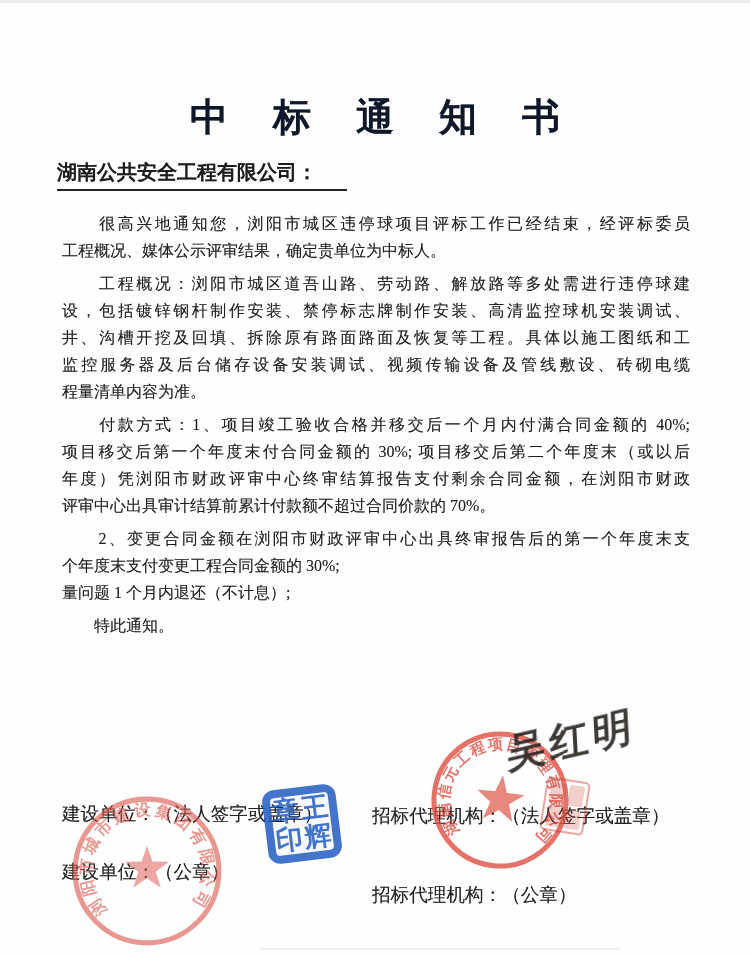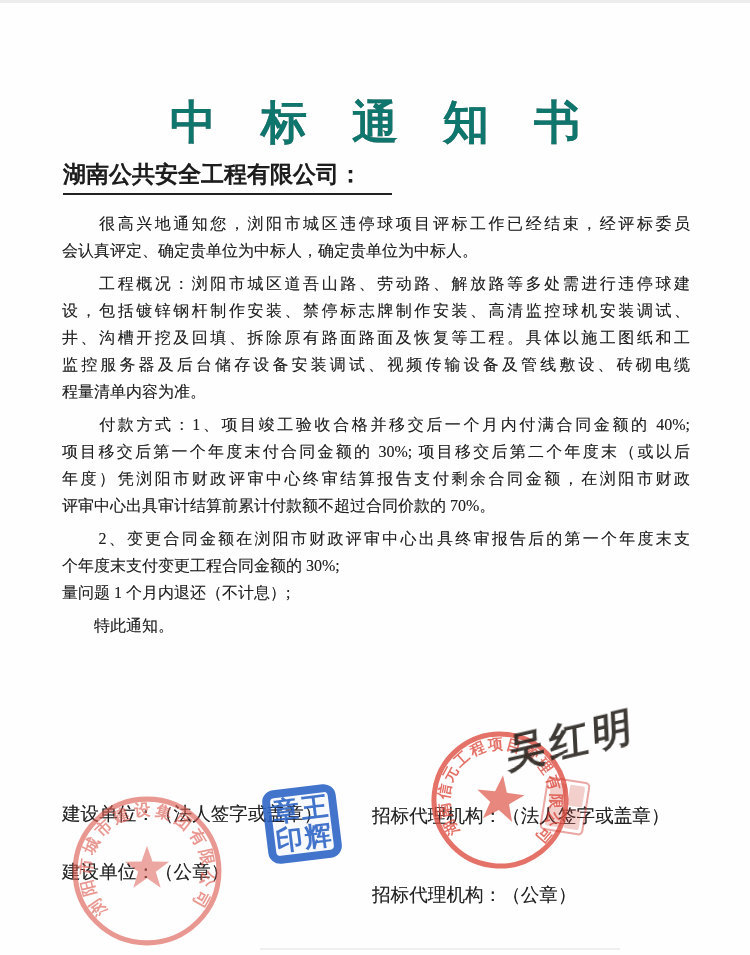--- a/index.html
+++ b/index.html
@@ -10,28 +10,28 @@
     color:#1f1f1f;
   }
   .scan-top-edge{position:absolute;left:0;top:0;width:750px;height:3px;background:#ededed;}
   .scan-bottom-smear{position:absolute;left:260px;top:948px;width:360px;height:2px;background:#ebebeb;opacity:.8;}
 
   
   .title-wrap{position:absolute;left:0;top:92px;width:750px;text-align:center;}
   .title{
     display:inline-block;margin-right:-45px;
     font-family:"Liberation Sans","DejaVu Sans",sans-serif;
-    font-size:46px;font-weight:600;letter-spacing:45px;color:#0f766e;
+    font-size:38px;font-weight:600;letter-spacing:45px;color:#0f172a;
     text-shadow:0 0 .5px rgba(0,0,0,.5);
   }
 
   
-  .addressee{position:absolute;left:63px;top:159px;
+  .addressee{position:absolute;left:57px;top:159px;
     font-family:"Liberation Sans","DejaVu Sans",sans-serif;
-    font-size:23px;font-weight:700;color:#1d1d1d;
+    font-size:20px;font-weight:700;color:#1d1d1d;
     border-bottom:2px solid #222;padding:0 30px 3px 0;
     text-shadow:0 0 .4px rgba(0,0,0,.4);
   }
 
   
   .body-text{position:absolute;left:62px;top:204px;width:628px;font-size:16px;}
   .line{
     height:27px;line-height:27px;
     text-align:justify;text-align-last:justify;text-justify:inter-character;
     overflow:hidden;
@@ -94,21 +94,21 @@
 <div class="scan-bottom-smear"></div>
 
 <div class="title-wrap">
   <span class="title">中标通知书</span>
 </div>
 
 <div class="addressee">湖南公共安全工程有限公司：</div>
 
 <div class="body-text">
     <div class="line pstart">　　很高兴地通知您，浏阳市城区违停球项目评标工作已经结束，经评标委员</div>
-    <div class="line pend">会认真评定、确定贵单位为中标人，确定贵单位为中标人。</div>
+    <div class="line pend">工程概况、媒体公示评审结果，确定贵单位为中标人。</div>
     <div class="line pstart">　　工程概况：浏阳市城区道吾山路、劳动路、解放路等多处需进行违停球建</div>
     <div class="line">设，包括镀锌钢杆制作安装、禁停标志牌制作安装、高清监控球机安装调试、</div>
     <div class="line">井、沟槽开挖及回填、拆除原有路面路面及恢复等工程。具体以施工图纸和工</div>
     <div class="line">监控服务器及后台储存设备安装调试、视频传输设备及管线敷设、砖砌电缆</div>
     <div class="line pend">程量清单内容为准。</div>
     <div class="line pstart">　　付款方式：1、项目竣工验收合格并移交后一个月内付满合同金额的 40%;</div>
     <div class="line">项目移交后第一个年度末付合同金额的 30%; 项目移交后第二个年度末（或以后</div>
     <div class="line">年度）凭浏阳市财政评审中心终审结算报告支付剩余合同金额，在浏阳市财政</div>
     <div class="line pend">评审中心出具审计结算前累计付款额不超过合同价款的 70%。</div>
     <div class="line pstart">　　2、变更合同金额在浏阳市财政评审中心出具终审报告后的第一个年度末支</div>

